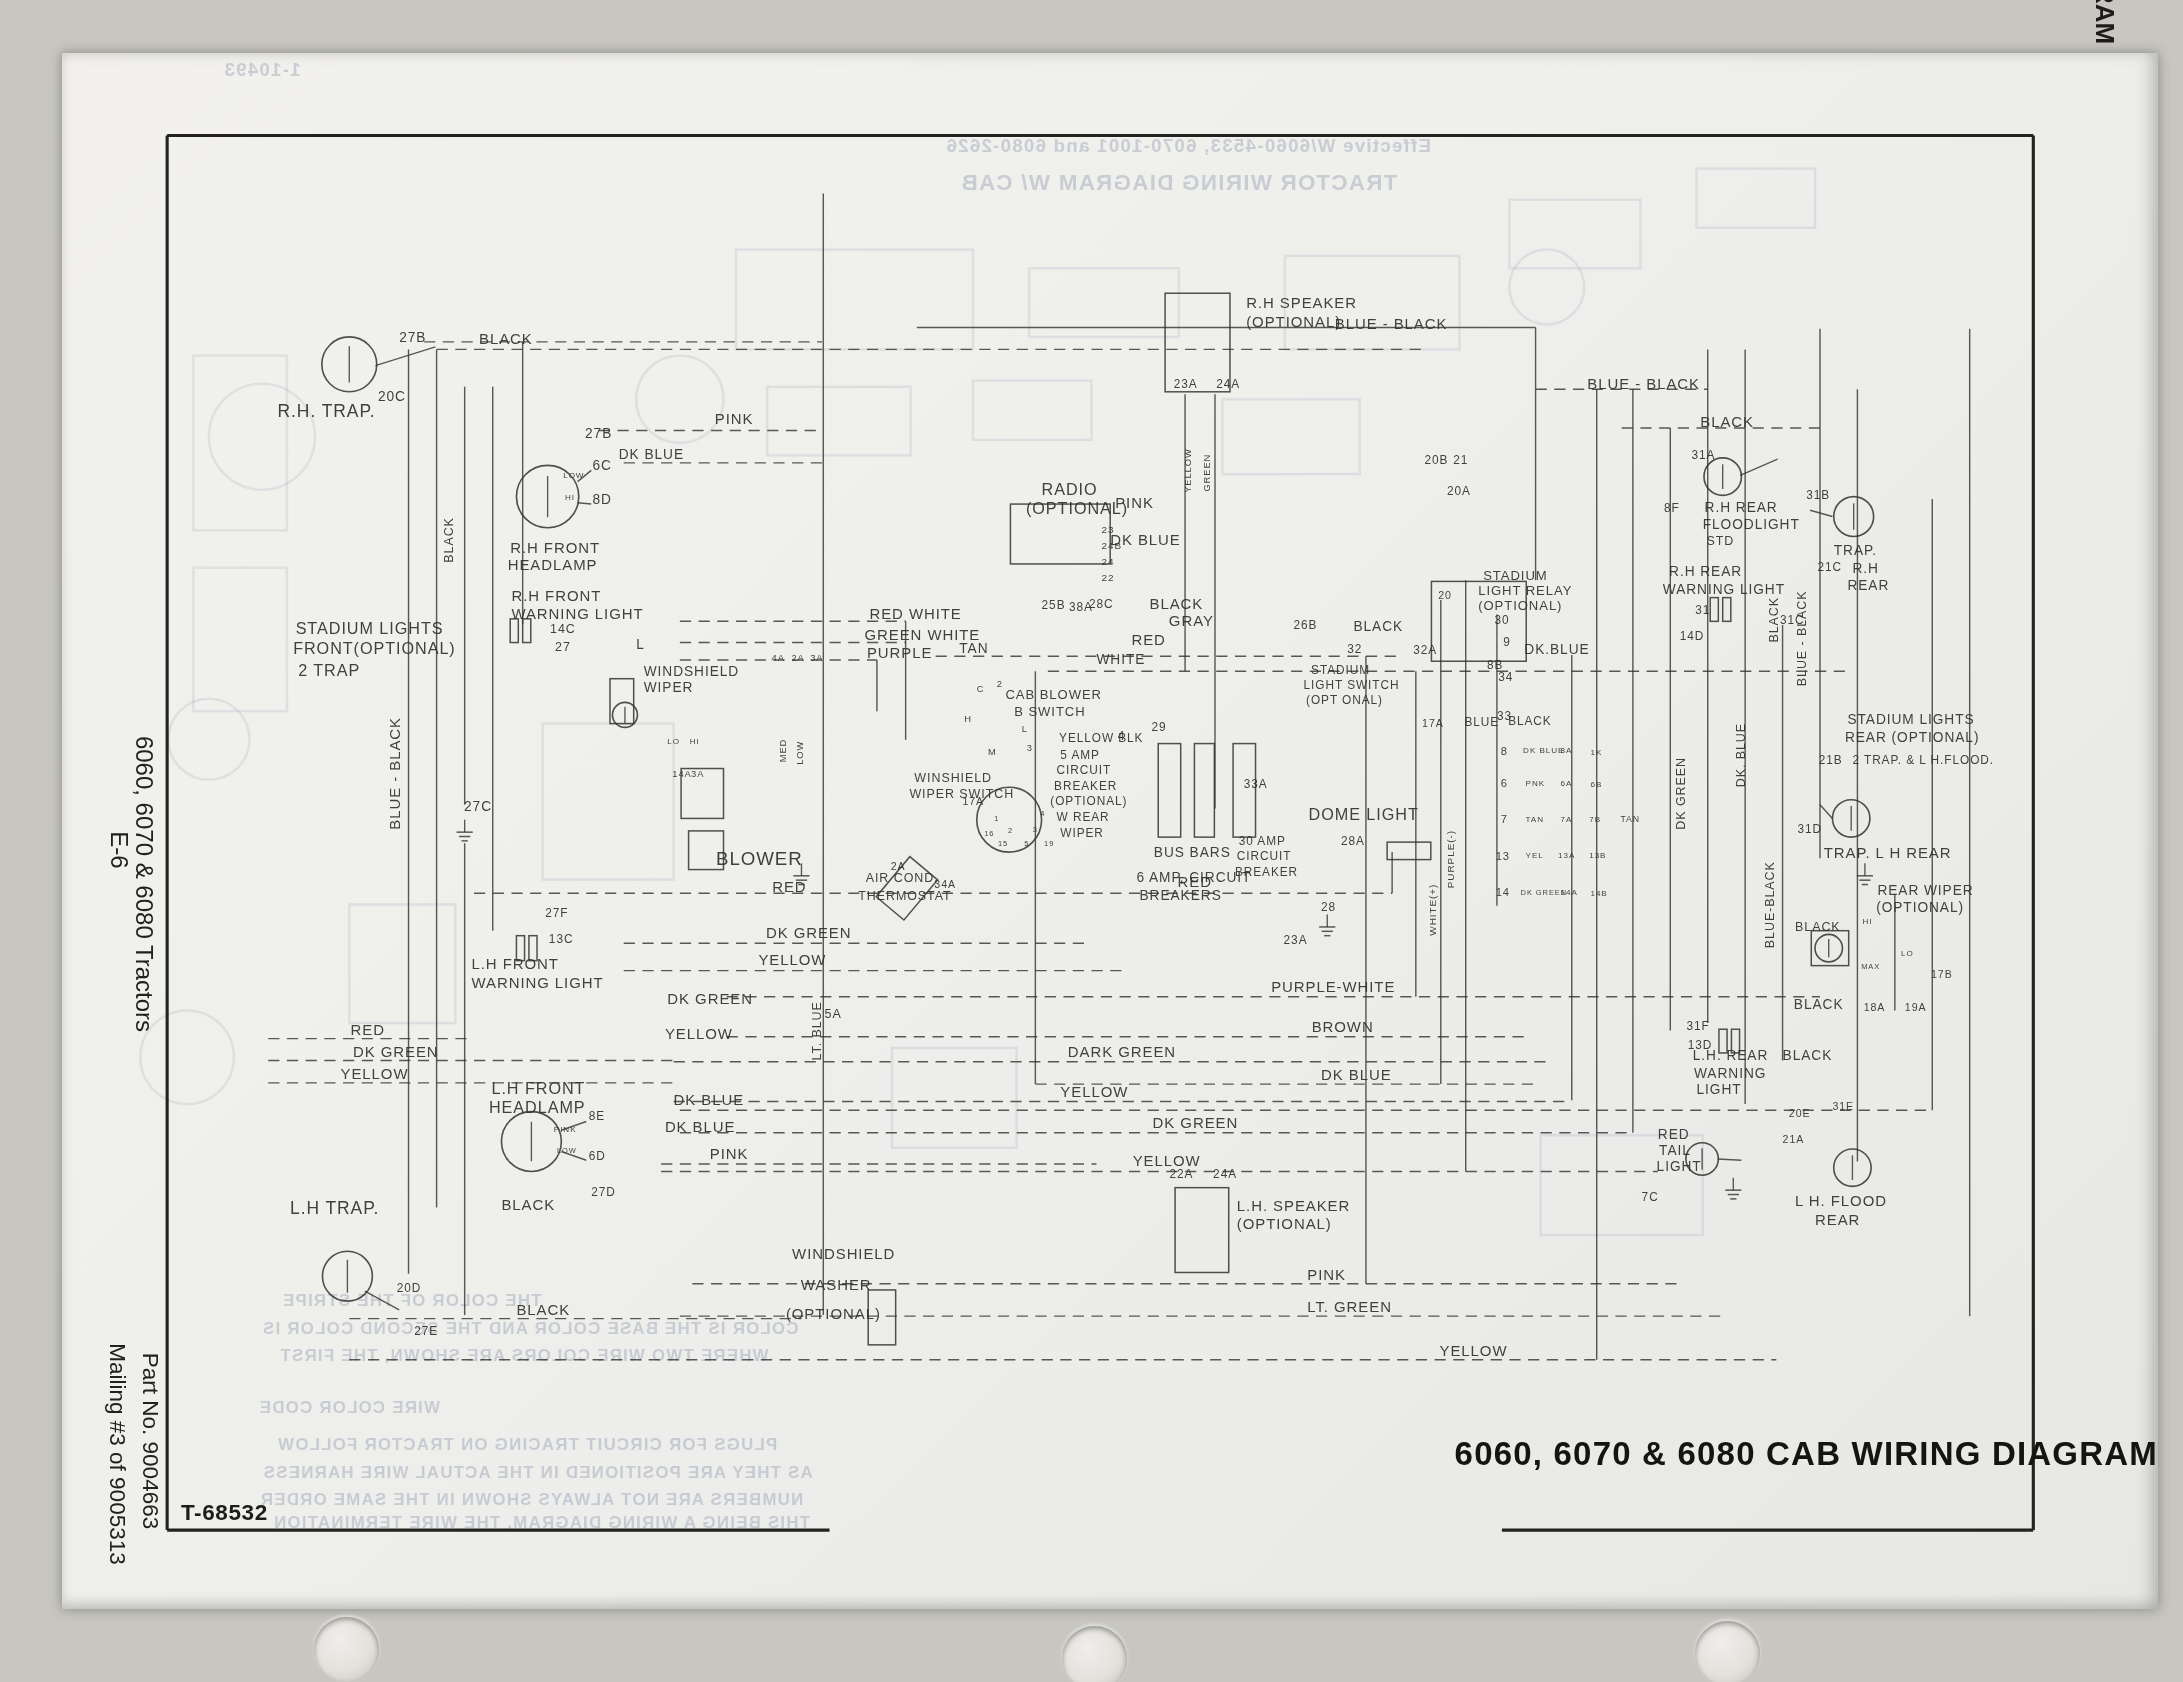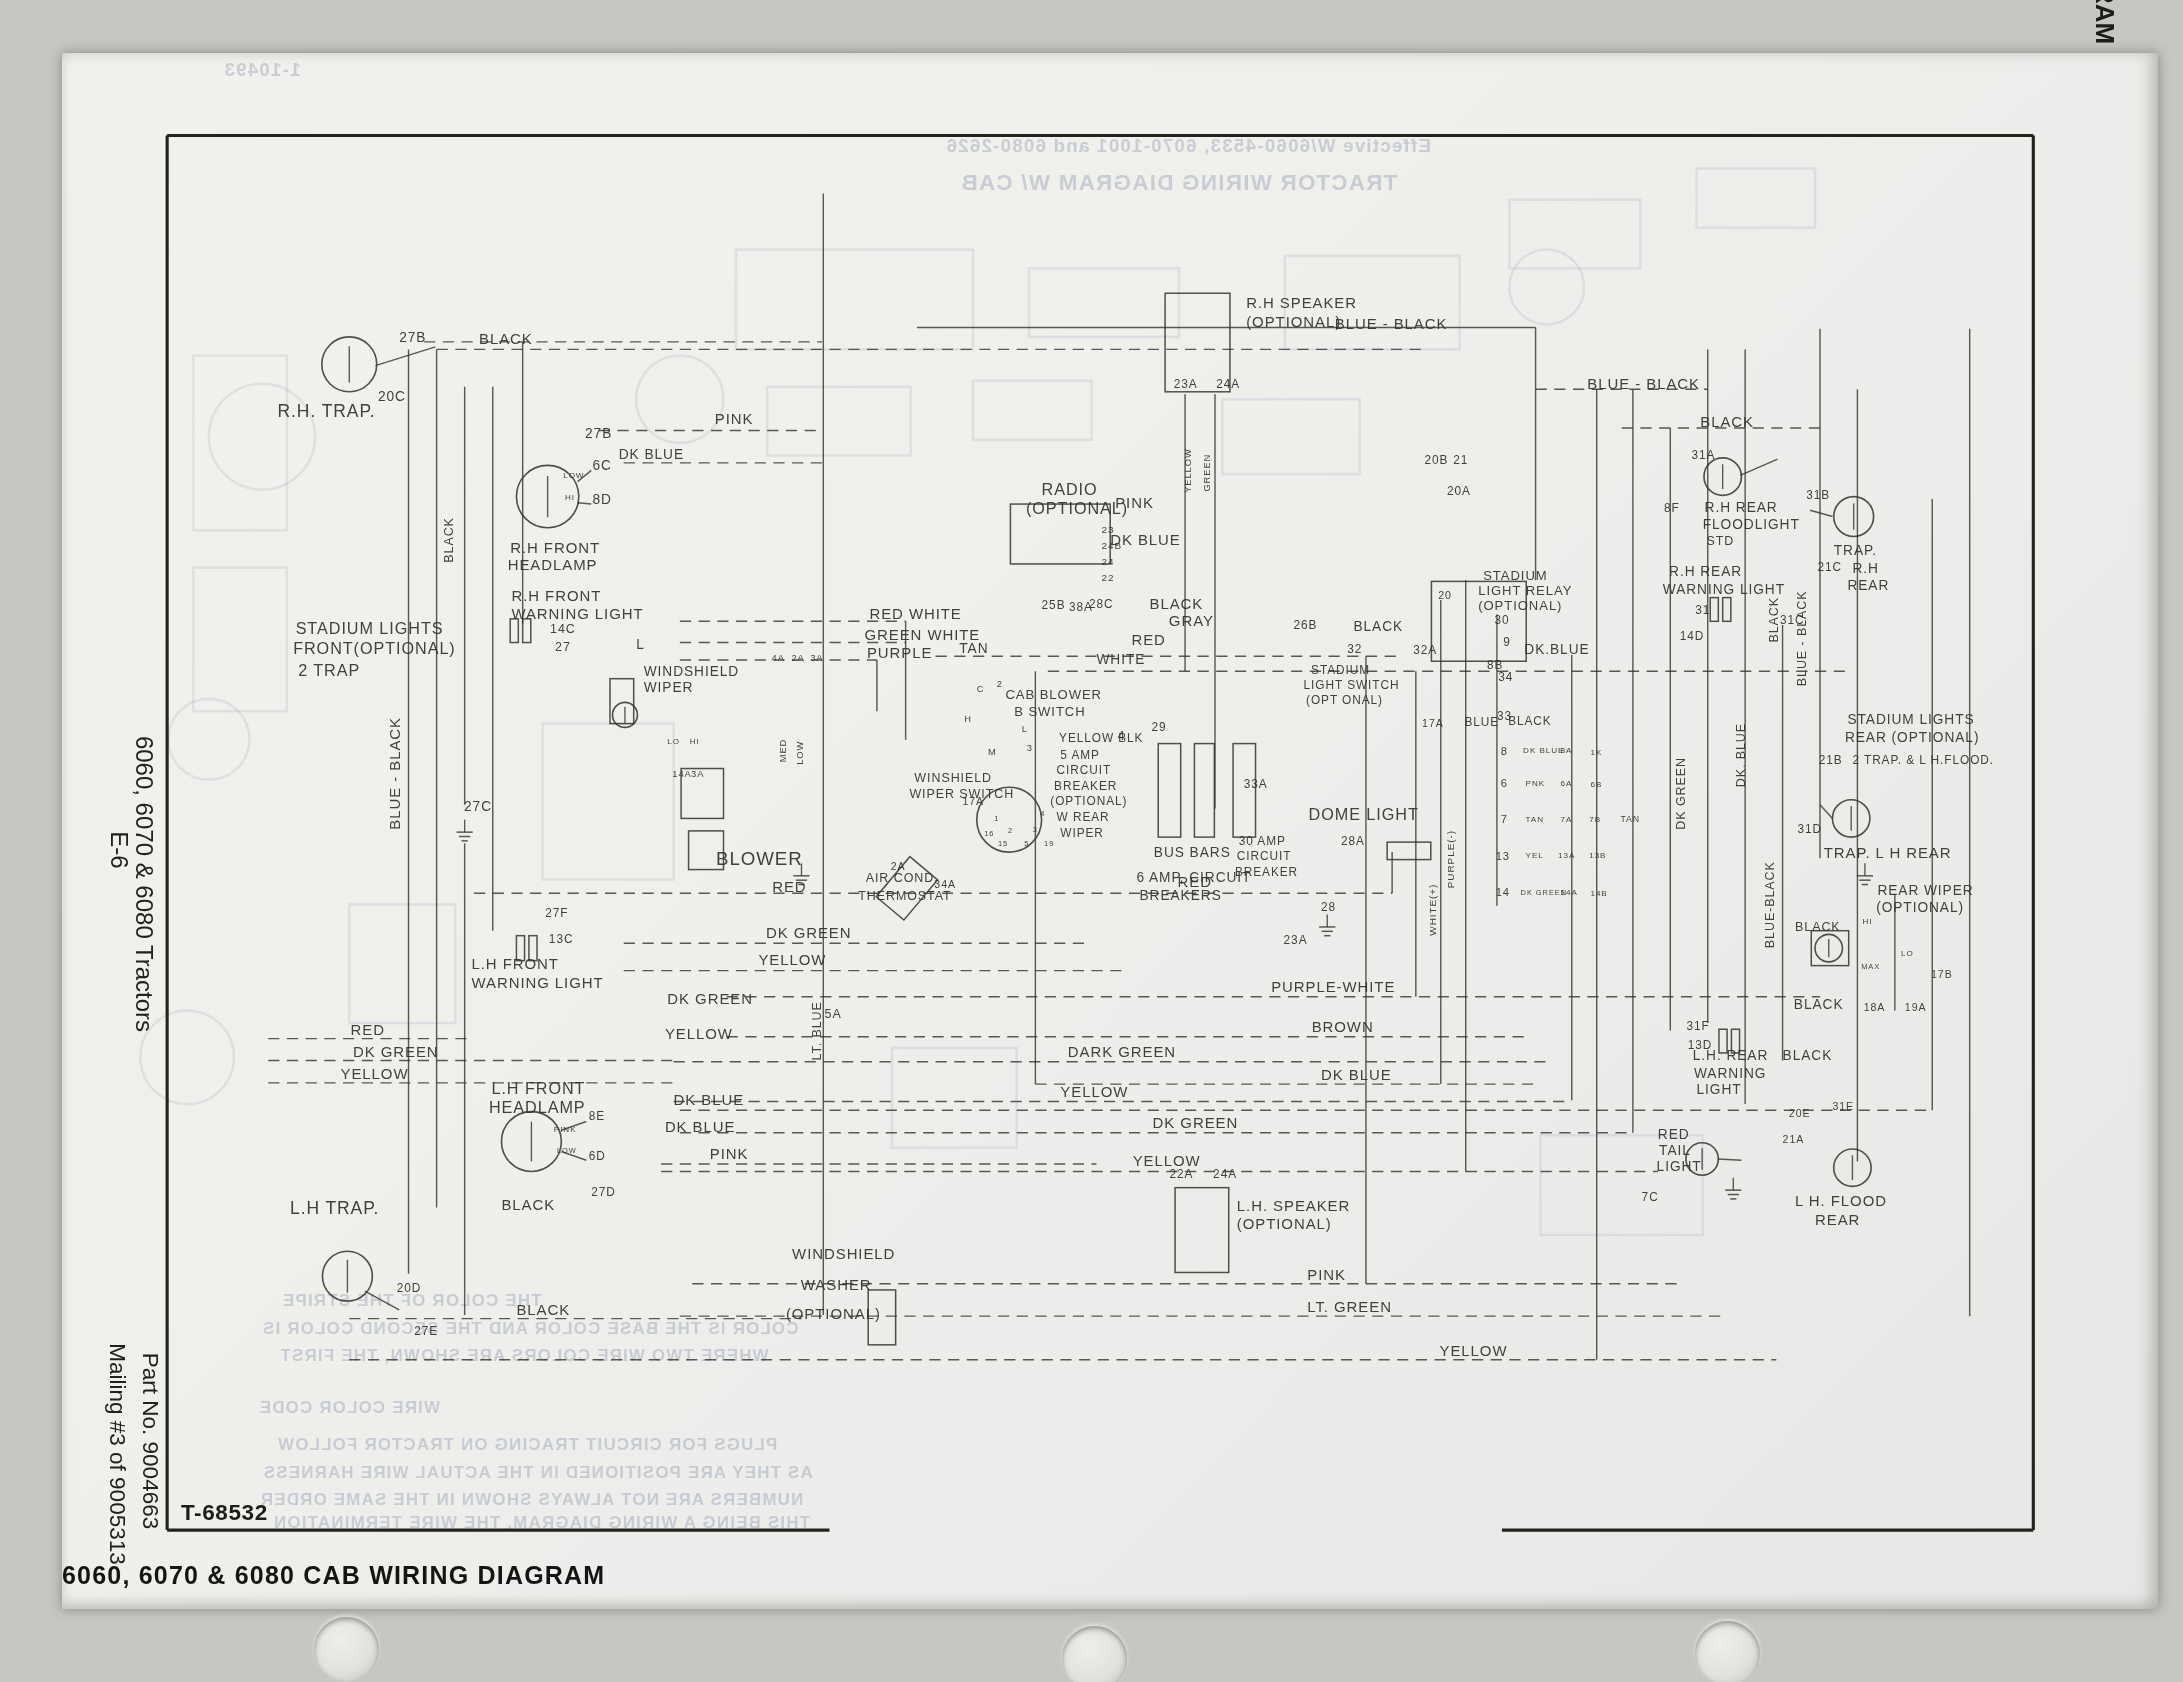--- a/index.html
+++ b/index.html
@@ -11,22 +11,22 @@
   svg.diag{position:absolute;left:-62px;top:-53px;width:2183px;height:1683px;}
   .rot{position:absolute;transform:rotate(90deg);transform-origin:center;white-space:nowrap;
        color:#22211e;}
   .margin-litho{left:-352px;top:190px;width:811px;text-align:left;font-size:22.5px;}
   .margin-model{left:-324px;top:817px;width:811px;text-align:center;font-size:24px;}
   .margin-e6{left:-349px;top:783px;width:811px;text-align:center;font-size:24px;}
   .margin-part{left:-318px;top:1375px;width:811px;text-align:center;font-size:22.5px;}
   .margin-mail{left:-351px;top:1388px;width:811px;text-align:center;font-size:22.5px;}
   .margin-right{left:1637px;top:153px;width:811px;text-align:left;font-size:26px;font-weight:bold;color:#1d1c1a;}
   .footer-code{position:absolute;left:119px;top:1447px;font-size:22.5px;font-weight:bold;color:#1d1c1a;letter-spacing:0.6px;}
-  .footer-title{position:absolute;left:0px;top:1508px;width:2096px;text-align:left;
-                font-size:25px;font-weight:bold;color:#141412;letter-spacing:1.2px;}
+  .footer-title{position:absolute;left:0px;top:1382px;width:2096px;text-align:right;
+                font-size:33px;font-weight:bold;color:#141412;letter-spacing:1.2px;}
   .hole{position:absolute;width:65px;height:65px;border-radius:50%;
         background:radial-gradient(circle at 40% 35%,#efeeea 0%,#e2e1dc 55%,#c2c1bb 100%);
         box-shadow:inset 0 2.5px 5.6px rgba(70,68,60,.5), 0 -1.9px 3.7px rgba(255,255,255,.5);}
 </style>
 </head>
 <body>
 
 <div class="paper">
   <svg class="diag" viewBox="0 0 3500 2698">
       <rect x="1180" y="400" width="380" height="160" fill="none" stroke="rgba(125,142,168,0.16)" stroke-width="4"></rect>

